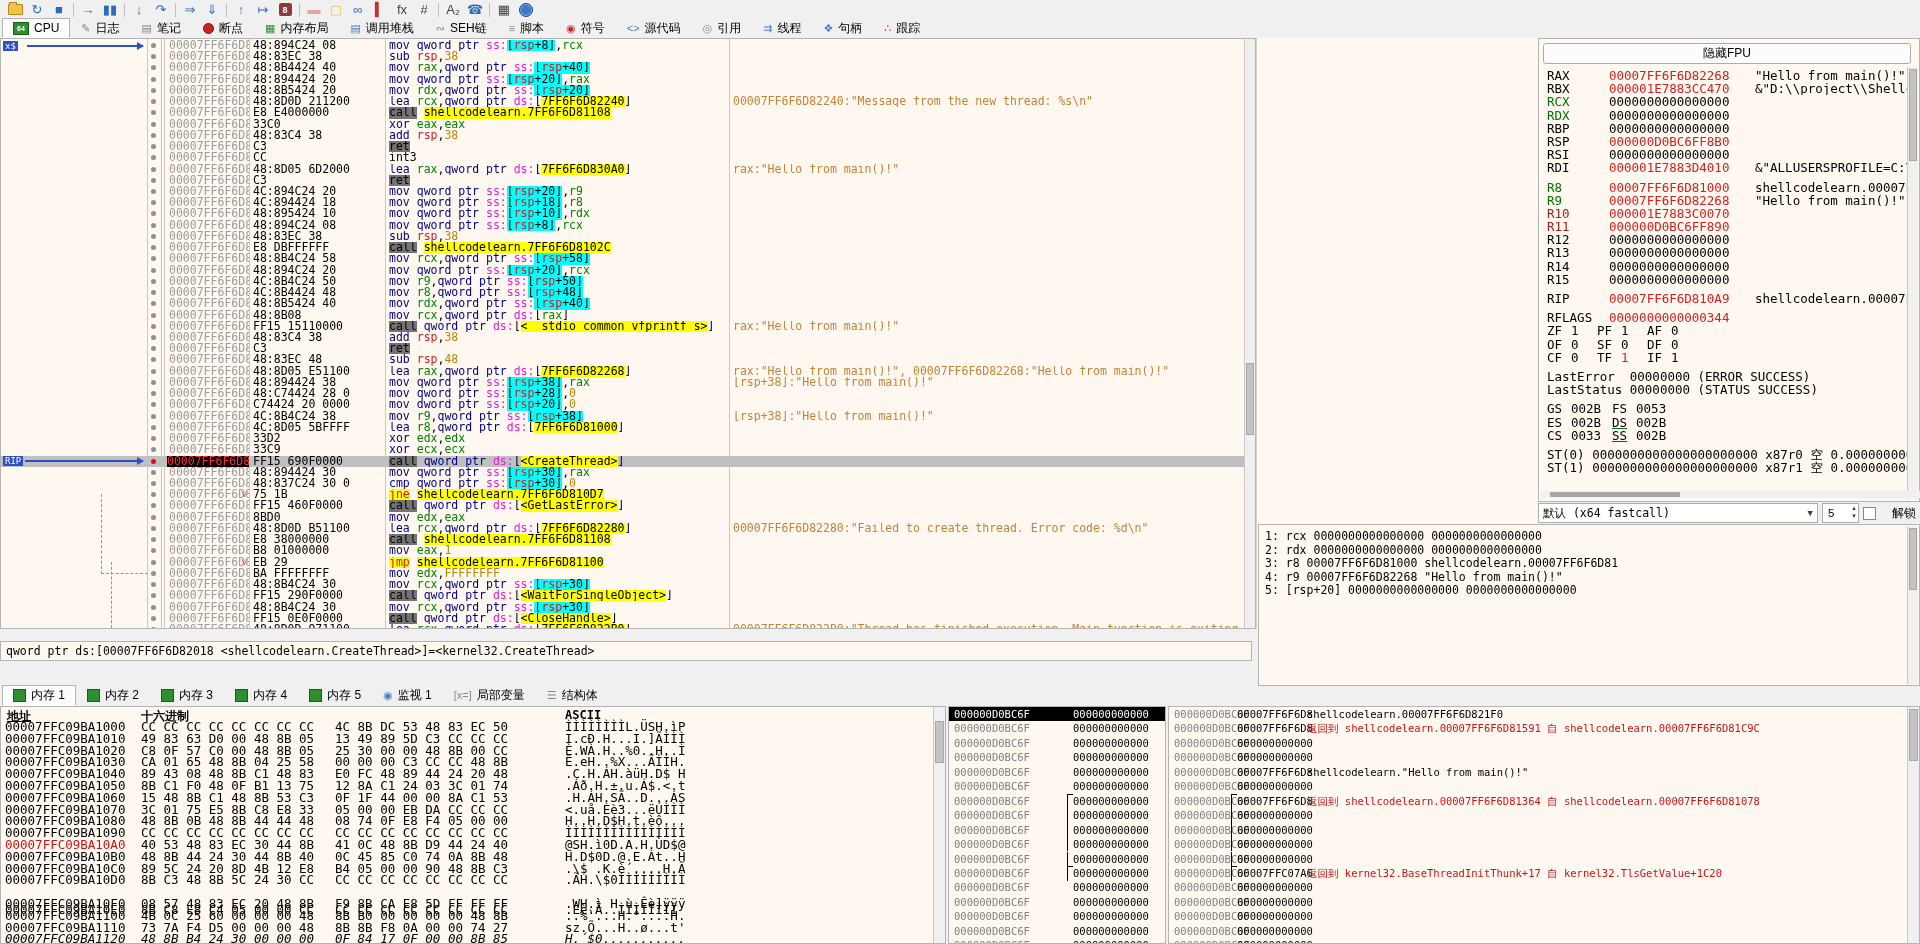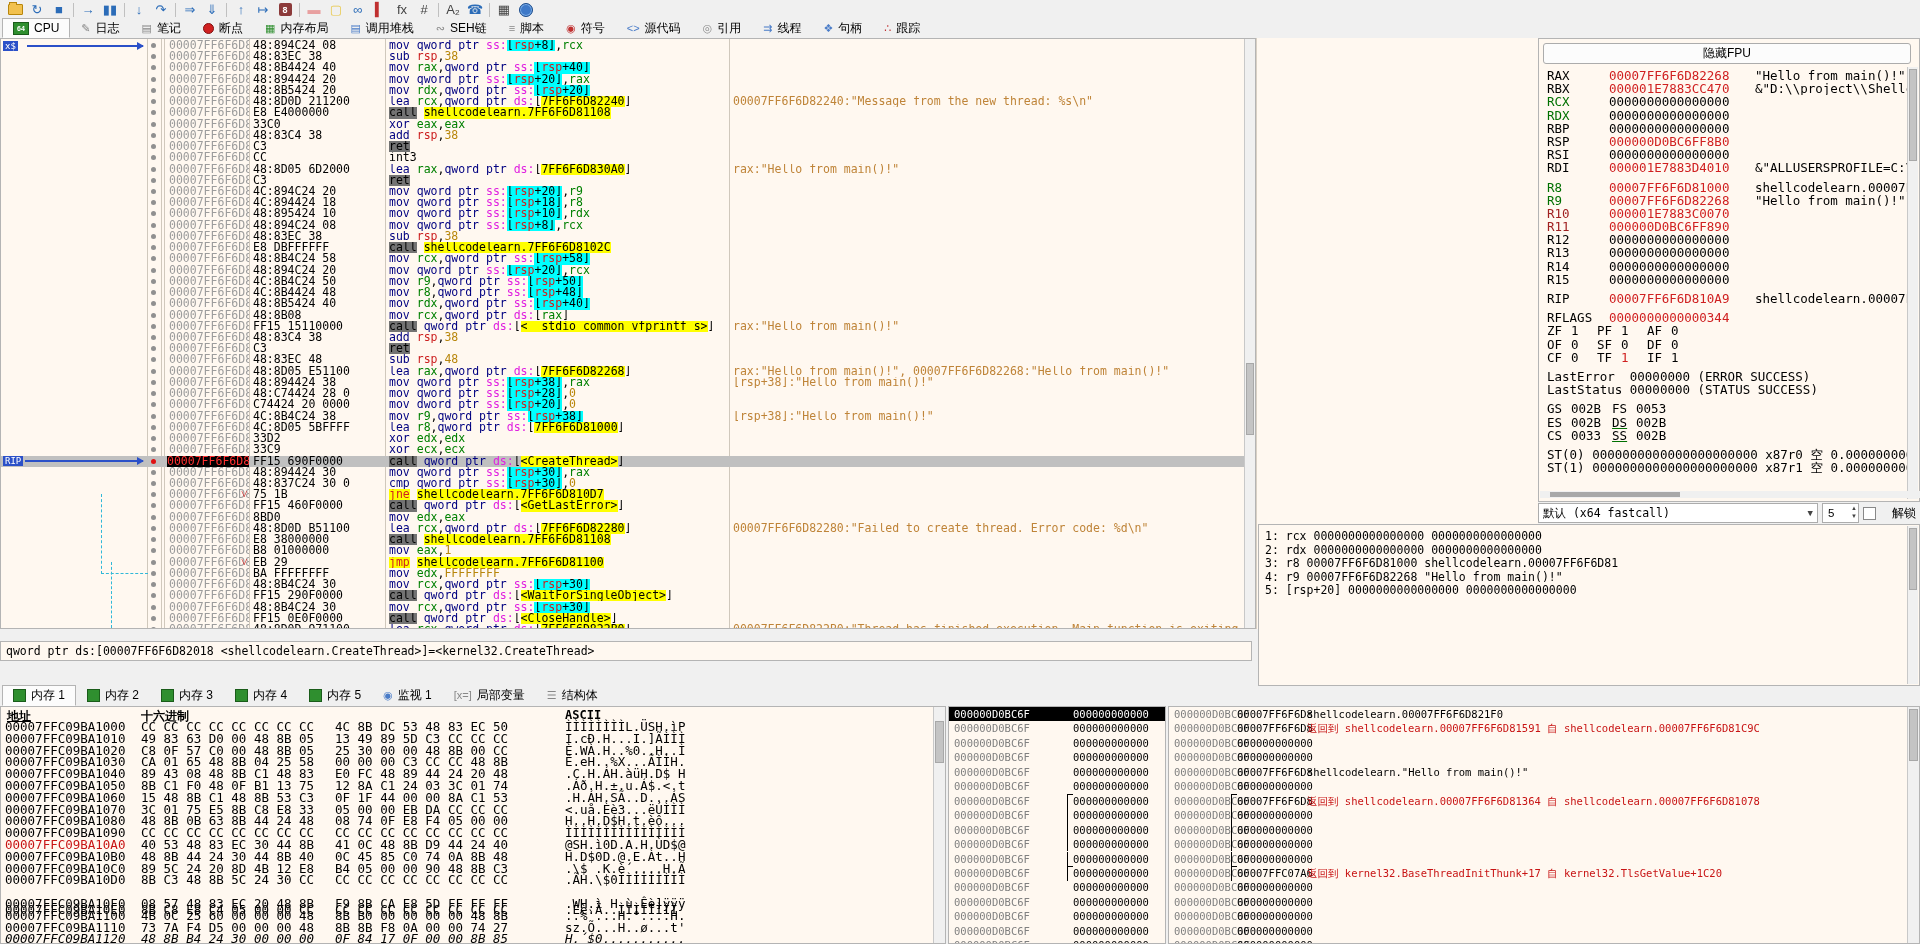--- a/index.html
+++ b/index.html
@@ -462,21 +462,21 @@
       <div class="dh" style="left: 140px;">十六进制</div>
       <div class="dh" style="left: 564px;">ASCII</div>
       <div class="mrow" style="top: 14px; width: 930px;"><span class="ma">00007FFC09BA1000</span><span class="mh1">CC CC CC CC CC CC CC CC</span><span class="mh2">4C 8B DC 53 48 83 EC 50</span><span class="mas">ÌÌÌÌÌÌÌÌL.ÜSH.ìP</span></div>
       <div class="mrow" style="top: 25.8px; width: 930px;"><span class="ma">00007FFC09BA1010</span><span class="mh1">49 83 63 D0 00 48 8B 05</span><span class="mh2">13 49 89 5D C3 CC CC CC</span><span class="mas">I.cÐ.H...I.]ÃÌÌÌ</span></div>
       <div class="mrow" style="top: 37.6px; width: 930px;"><span class="ma">00007FFC09BA1020</span><span class="mh1">C8 0F 57 C0 00 48 8B 05</span><span class="mh2">25 30 00 00 48 8B 00 CC</span><span class="mas">È.WÀ.H..%0..H..Ì</span></div>
       <div class="mrow" style="top: 49.4px; width: 930px;"><span class="ma">00007FFC09BA1030</span><span class="mh1">CA 01 65 48 8B 04 25 58</span><span class="mh2">00 00 00 C3 CC CC 48 8B</span><span class="mas">Ê.eH..%X...ÃÌÌH.</span></div>
       <div class="mrow" style="top: 61.2px; width: 930px;"><span class="ma">00007FFC09BA1040</span><span class="mh1">89 43 08 48 8B C1 48 83</span><span class="mh2">E0 FC 48 89 44 24 20 48</span><span class="mas">.C.H.ÁH.àüH.D$ H</span></div>
       <div class="mrow" style="top: 73px; width: 930px;"><span class="ma">00007FFC09BA1050</span><span class="mh1">8B C1 F0 48 0F B1 13 75</span><span class="mh2">12 8A C1 24 03 3C 01 74</span><span class="mas">.Áð.H.±.u.Á$.&lt;.t</span></div>
       <div class="mrow" style="top: 84.8px; width: 930px;"><span class="ma">00007FFC09BA1060</span><span class="mh1">15 48 8B C1 48 8B 53 C3</span><span class="mh2">0F 1F 44 00 00 8A C1 53</span><span class="mas">.H.ÁH.SÃ..D...ÁS</span></div>
       <div class="mrow" style="top: 96.6px; width: 930px;"><span class="ma">00007FFC09BA1070</span><span class="mh1">3C 01 75 E5 8B C8 E8 33</span><span class="mh2">05 00 00 EB DA CC CC CC</span><span class="mas">&lt;.uå.Èè3...ëÚÌÌÌ</span></div>
-      <div class="mrow" style="top: 108.4px; width: 930px;"><span class="ma">00007FFC09BA1080</span><span class="mh1">48 8B 0B 63 8B 44 24 48</span><span class="mh2">08 74 0F E8 F4 05 00 00</span><span class="mas">H..H.D$H.t.èô...</span></div>
+      <div class="mrow" style="top: 108.4px; width: 930px;"><span class="ma">00007FFC09BA1080</span><span class="mh1">48 8B 0B 48 8B 44 44 48</span><span class="mh2">08 74 0F E8 F4 05 00 00</span><span class="mas">H..H.D$H.t.èô...</span></div>
       <div class="mrow" style="top: 120.2px; width: 930px;"><span class="ma">00007FFC09BA1090</span><span class="mh1">CC CC CC CC CC CC CC CC</span><span class="mh2">CC CC CC CC CC CC CC CC</span><span class="mas">ÌÌÌÌÌÌÌÌÌÌÌÌÌÌÌÌ</span></div>
       <div class="mrow" style="top: 132px; width: 930px;"><span class="ma red">00007FFC09BA10A0</span><span class="mh1">40 53 48 83 EC 30 44 8B</span><span class="mh2">41 0C 48 8B D9 44 24 40</span><span class="mas">@SH.ì0D.A.H.ÙD$@</span></div>
       <div class="mrow" style="top: 143.8px; width: 930px;"><span class="ma">00007FFC09BA10B0</span><span class="mh1">48 8B 44 24 30 44 8B 40</span><span class="mh2">0C 45 85 C0 74 0A 8B 48</span><span class="mas">H.D$0D.@.E.Àt..H</span></div>
       <div class="mrow" style="top: 155.6px; width: 930px;"><span class="ma">00007FFC09BA10C0</span><span class="mh1">89 5C 24 20 8D 4B 12 E8</span><span class="mh2">B4 05 00 00 90 48 8B C3</span><span class="mas">.\$ .K.è´....H.Ã</span></div>
       <div class="mrow" style="top: 167.4px; width: 930px;"><span class="ma">00007FFC09BA10D0</span><span class="mh1">8B C3 48 8B 5C 24 30 CC</span><span class="mh2">CC CC CC CC CC CC CC CC</span><span class="mas">.ÃH.\$0ÌÌÌÌÌÌÌÌÌ</span></div>
       <div class="mrow" style="top: 197px; width: 930px;"><span class="ma">00007FFC09BA10E0</span><span class="mh1">8B C8 E8 C4 05 00 00 CC</span><span class="mh2">CC CC CC CC CC CC CC CC</span><span class="mas">.Èè.Ä..ÌÌÌÌÌÌÌÌ</span></div>
       <div class="mrow" style="top: 191px; width: 930px;"><span class="ma">00007FFC09BA10F0</span><span class="mh1">08 57 48 83 EC 20 48 8B</span><span class="mh2">F9 8B CA E8 5D FF FF FF</span><span class="mas">.WH.ì H.ù.Êè]ÿÿÿ</span></div>
       <div class="mrow" style="top: 202.8px; width: 930px;"><span class="ma">00007FFC09BA1100</span><span class="mh1">4B 0C 25 60 00 00 00 48</span><span class="mh2">8B B0 00 00 00 00 48 8B</span><span class="mas">..%`...H.°....H.</span></div>
       <div class="mrow" style="top: 214.6px; width: 930px;"><span class="ma">00007FFC09BA1110</span><span class="mh1">73 7A F4 D5 00 00 00 48</span><span class="mh2">8B 8B F8 0A 00 00 74 27</span><span class="mas">sz.Õ...H..ø...t'</span></div>
       <div class="mrow" style="top: 226.4px; width: 930px; font-style: italic;"><span class="ma">00007FFC09BA1120</span><span class="mh1">48 8B B4 24 30 00 00 00</span><span class="mh2">0F 84 17 0F 00 00 8B 85</span><span class="mas">H.´$0...........</span></div>

